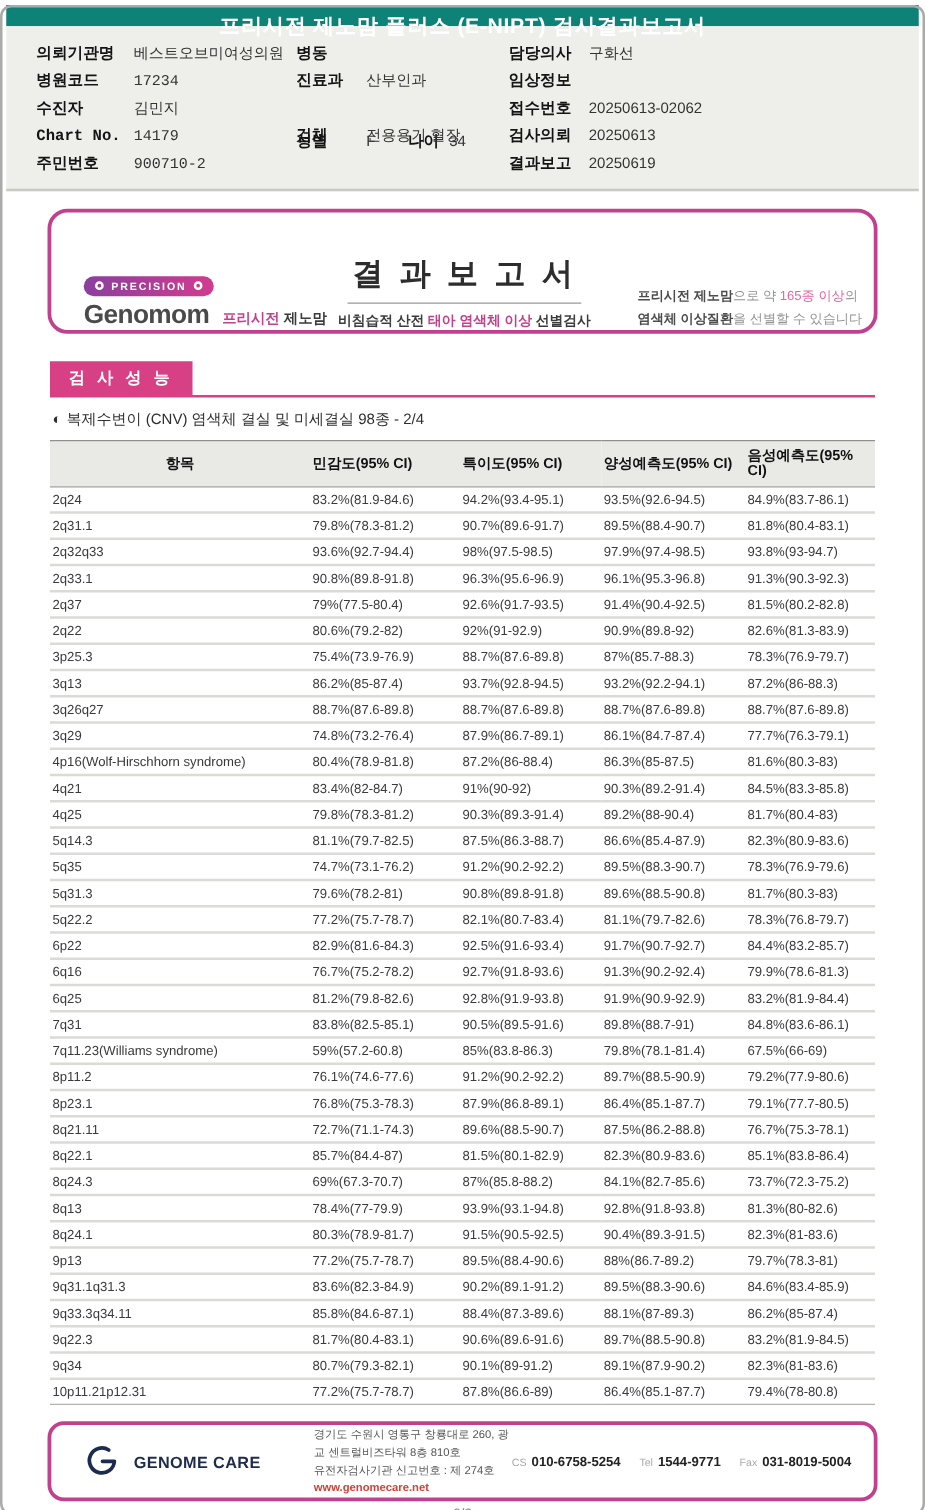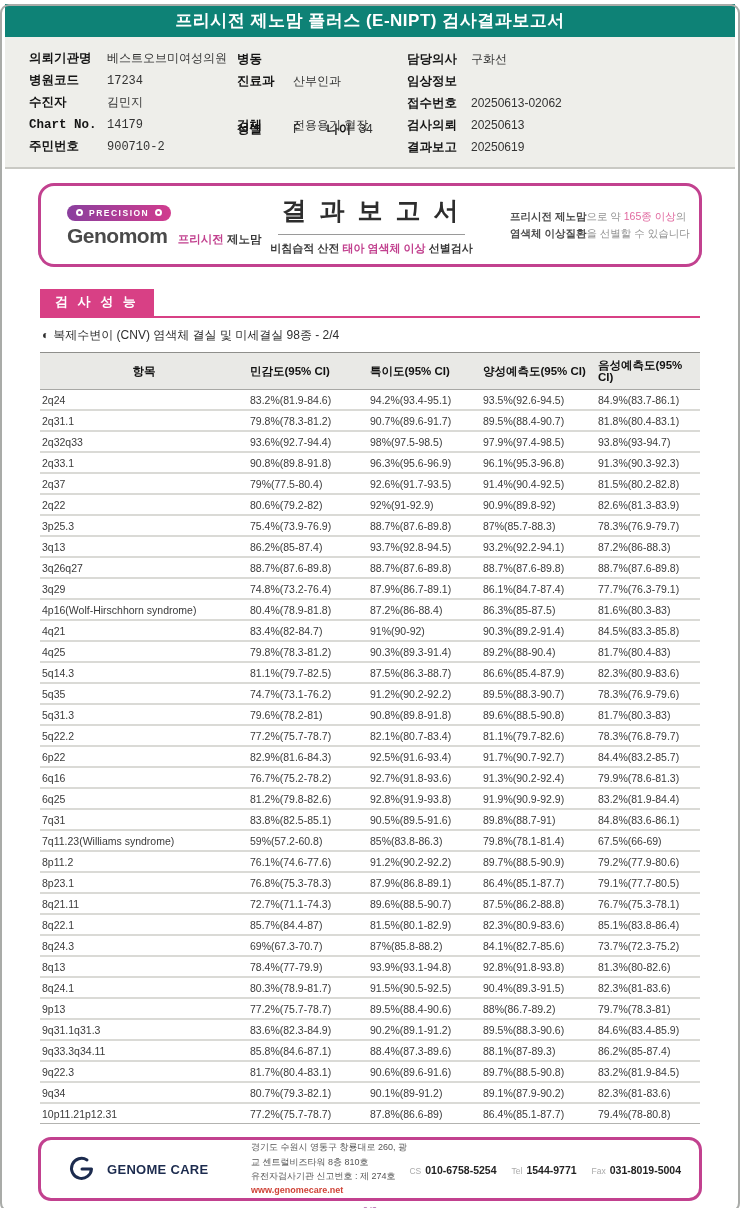--- a/index.html
+++ b/index.html
@@ -2,39 +2,39 @@
 <html style="--teal: #0E8276; --magenta: #C2418F; --badge: #D84085; --navy: #1C2B4E; --link-red: #CF4337; --pagenum: #B168AD;"><head>
 <meta charset="utf-8">
 <style>
   * { margin:0; padding:0; box-sizing:border-box; }
   html,body { width:740px; height:1208px; overflow:hidden; background:#fff;
     font-family:"Liberation Sans", sans-serif; }
   .page { position:relative; width:740px; height:1208px; background:#fff; }
   .frame { position:absolute; inset:0; border:2px solid #a9aba8; border-radius:9px; pointer-events:none; }
 
   
-  .top-header { margin:4px 5px 0; height:33px; line-height:33px;
+  .top-header { margin:4px 5px 0; height:17px; line-height:33px;
     background:var(--teal,#0E8276); color:#fff; text-align:center;
     font-size:17px; font-weight:bold; letter-spacing:0.5px; }
 
   
   .patient-info { margin:0 5px; background:#eeeeea; border-bottom:2px solid #c9c9c4;
     display:flex; padding:10px 0 10px 24px; }
   .pi-col1 { width:208px;font-family:Liberation Mono, monospace; } .pi-col2 { width:170px; } .pi-col3 { flex:1; }
   .pi-row { height:22px; line-height:22px; white-space:nowrap; }
   .pi-label { font-weight:bold; font-size:12.5px; color:#141414; display:inline-block; }
   .pi-value { font-size:12px; color:#333; }
   .pi-col1 .pi-label { width:78px; }
   .pi-col2 .pi-label { width:56px; }
   .pi-col3 .pi-label { width:64px; }
   .pi-label2 { font-weight:bold; font-size:12.5px; color:#141414; display:inline-block; margin-left:26px; margin-right:8px;margin-top:27px; }
 
   
-  .report-box { margin:14px 38px 0; height:84px; border:3px solid var(--magenta,#C2418F);
-    border-radius:16px; display:flex; align-items:center; background:#fff; }
+  .report-box { margin:14px 38px 0; height:100px; border:3px solid var(--magenta,#C2418F);
+    border-radius:16px; display:flex; align-items:flex-end; background:#fff; }
   .rb-left { width:218px; padding-left:26px; }
   .pill { display:inline-flex; align-items:center; gap:6px;
     background:linear-gradient(90deg,#8a3f9e,#d13c8e); color:#fff;
     font-size:8.5px; font-weight:bold; letter-spacing:1.5px;
     padding:3px 9px; border-radius:10px; }
   .dot { width:7px; height:7px; border:2px solid #fff; border-radius:50%; display:inline-block; }
   .brand-line { margin-top:3px; white-space:nowrap; }
   .genomom { font-size:21px; font-weight:bold; color:#4a4a4a; letter-spacing:-0.5px; }
   .brand-kr { font-size:11.5px; font-weight:bold; margin-left:6px; }
   .kr-accent { color:var(--magenta,#C2418F); }

